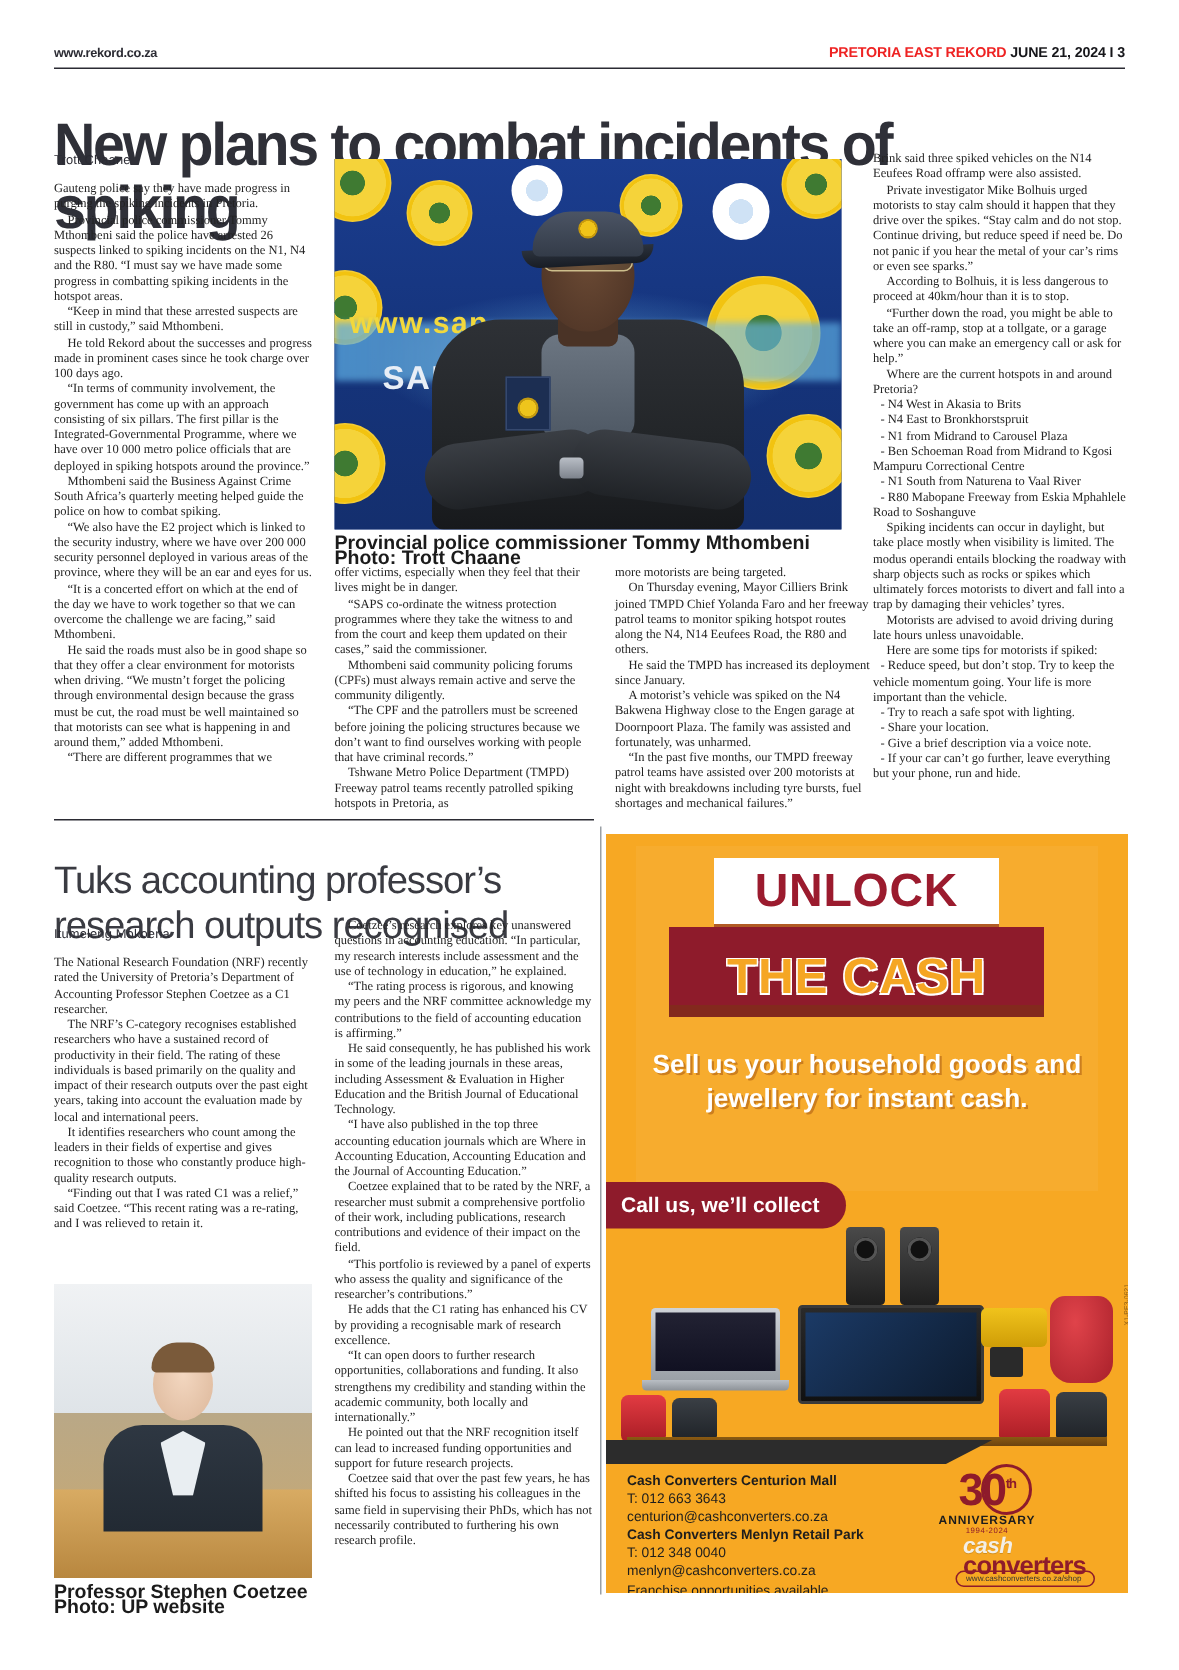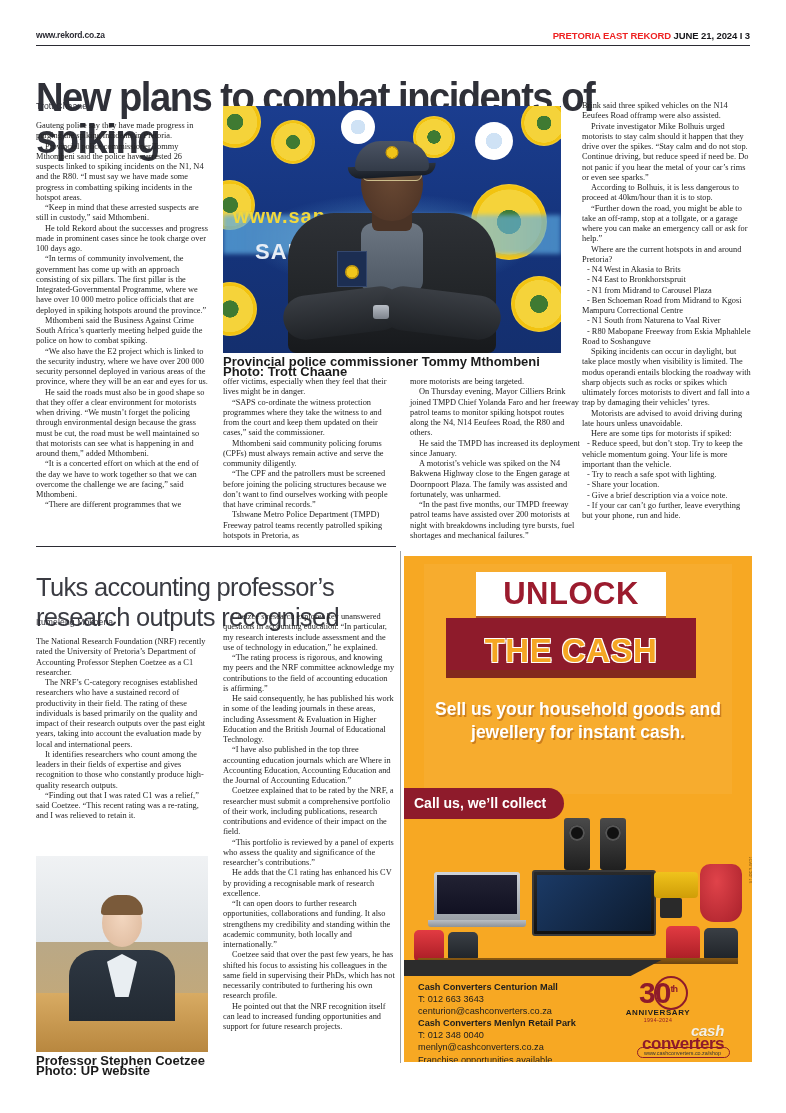--- a/index.html
+++ b/index.html
@@ -429,21 +429,21 @@
     line-height: 30px;
   }
   .ad-30-th { font-size: 9px; vertical-align: super; }
   .ad-30-ring {
     position:absolute; right: 18px; top: 2px;
     width: 30px; height: 30px; border: 2.5px solid #8e1b2b; border-radius: 50%;
   }
   .ad-30-anniv { font-weight:bold; font-size: 8px; color:#1d1d1d; letter-spacing:.6px; }
   .ad-30-years { font-size: 5.2px; color:#8e1b2b; letter-spacing:.4px; }
   .ad-cc {
-    position:absolute; right: 28px; top: 52px; text-align: right;
+    position:absolute; right: 28px; top: 52px; 
   }
   .ad-cc-1 { font-size: 15px; color:#f3efe6; font-style: italic; font-weight:bold; letter-spacing:-.3px; text-shadow: 0 1px 0 rgba(0,0,0,.15); }
   .ad-cc-2 { font-size: 17px; color:#8e1b2b; font-weight:bold; letter-spacing:-.5px; margin-top:-5px; }
   .ad-weburl {
     position: absolute; right: 22px; bottom: 4px;
     border: 1px solid #8e1b2b; border-radius: 9px;
     padding: 1.5px 8px 1.5px 6px;
     font-size: 5.4px; color:#333;
   }
 </style>
@@ -501,22 +501,22 @@
   <div class="s1c1">
     <span class="byline">Trott Chaane</span>
     <div class="coltext">
       <p class="noindent">Gauteng police say they have made progress in purging the spiking incidents in Pretoria.</p>
       <p>Provincial police commissioner Tommy Mthombeni said the police have arrested 26 suspects linked to spiking incidents on the N1, N4 and the R80. “I must say we have made some progress in combatting spiking incidents in the hotspot areas.</p>
       <p>“Keep in mind that these arrested suspects are still in custody,” said Mthombeni.</p>
       <p>He told Rekord about the successes and progress made in prominent cases since he took charge over 100 days ago.</p>
       <p>“In terms of community involvement, the government has come up with an approach consisting of six pillars. The first pillar is the Integrated-Governmental Programme, where we have over 10 000 metro police officials that are deployed in spiking hotspots around the province.”</p>
       <p>Mthombeni said the Business Against Crime South Africa’s quarterly meeting helped guide the police on how to combat spiking.</p>
       <p>“We also have the E2 project which is linked to the security industry, where we have over 200 000 security personnel deployed in various areas of the province, where they will be an ear and eyes for us.</p>
+      <p>“It is a concerted effort on which at the end of the day we have to work together so that we can overcome the challenge we are facing,” said Mthombeni.</p>
       <p>He said the roads must also be in good shape so that they offer a clear environment for motorists when driving. “We mustn’t forget the policing through environmental design because the grass must be cut, the road must be well maintained so that motorists can see what is happening in and around them,” added Mthombeni.</p>
-      <p>“It is a concerted effort on which at the end of the day we have to work together so that we can overcome the challenge we are facing,” said Mthombeni.</p>
       <p>“There are different programmes that we</p>
     </div>
   </div>
 
   <div class="s1c2">
     <div class="coltext">
       <p class="noindent">offer victims, especially when they feel that their lives might be in danger.</p>
       <p>“SAPS co-ordinate the witness protection programmes where they take the witness to and from the court and keep them updated on their cases,” said the commissioner.</p>
       <p>Mthombeni said community policing forums (CPFs) must always remain active and serve the community diligently.</p>
       <p>“The CPF and the patrollers must be screened before joining the policing structures because we don’t want to find ourselves working with people that have criminal records.”</p>
@@ -577,22 +577,22 @@
   <div class="s2c2">
     <div class="coltext">
       <p>Coetzee’s research explores key unanswered questions in accounting education. “In particular, my research interests include assessment and the use of technology in education,” he explained.</p>
       <p>“The rating process is rigorous, and knowing my peers and the NRF committee acknowledge my contributions to the field of accounting education is affirming.”</p>
       <p>He said consequently, he has published his work in some of the leading journals in these areas, including Assessment &amp; Evaluation in Higher Education and the British Journal of Educational Technology.</p>
       <p>“I have also published in the top three accounting education journals which are Where in Accounting Education, Accounting Education and the Journal of Accounting Education.”</p>
       <p>Coetzee explained that to be rated by the NRF, a researcher must submit a comprehensive portfolio of their work, including publications, research contributions and evidence of their impact on the field.</p>
       <p>“This portfolio is reviewed by a panel of experts who assess the quality and significance of the researcher’s contributions.”</p>
       <p>He adds that the C1 rating has enhanced his CV by providing a recognisable mark of research excellence.</p>
       <p>“It can open doors to further research opportunities, collaborations and funding. It also strengthens my credibility and standing within the academic community, both locally and internationally.”</p>
+      <p>He pointed out that the NRF recognition itself can lead to increased funding opportunities and support for future research projects.</p>
       <p>Coetzee said that over the past few years, he has shifted his focus to assisting his colleagues in the same field in supervising their PhDs, which has not necessarily contributed to furthering his own research profile.</p>
-      <p>He pointed out that the NRF recognition itself can lead to increased funding opportunities and support for future research projects.</p>
     </div>
   </div>
 
   <div class="photo2-wrap">
     <div class="photo2">
       <div class="p2-bg"></div>
       <div class="p2-wall"></div>
       <div class="p2-desk"></div>
       <div class="p2-body"></div>
       <div class="p2-shirt"></div>

